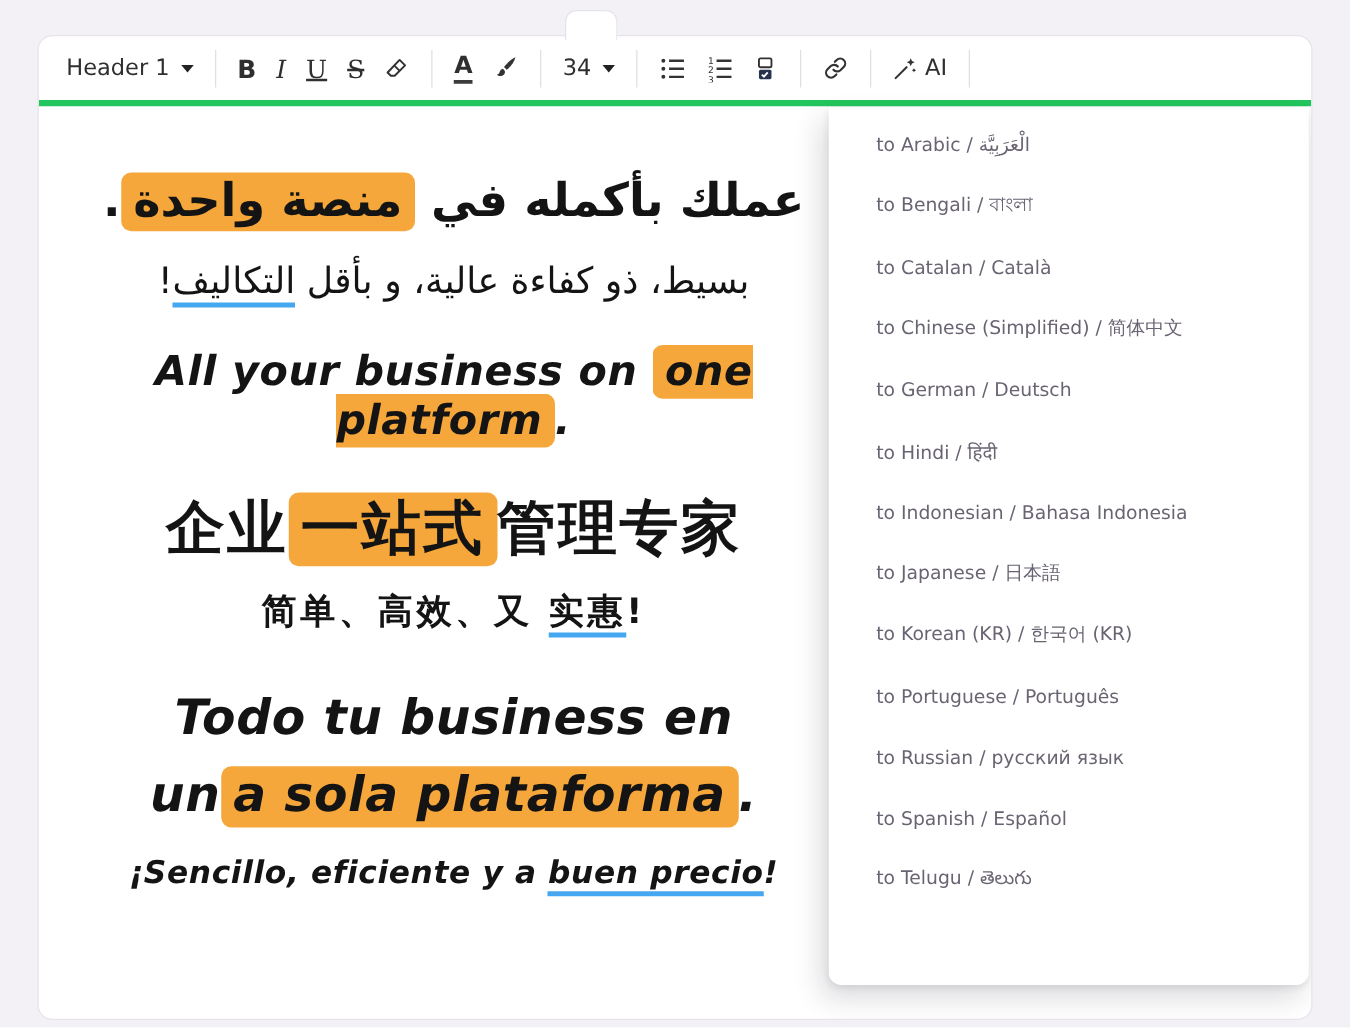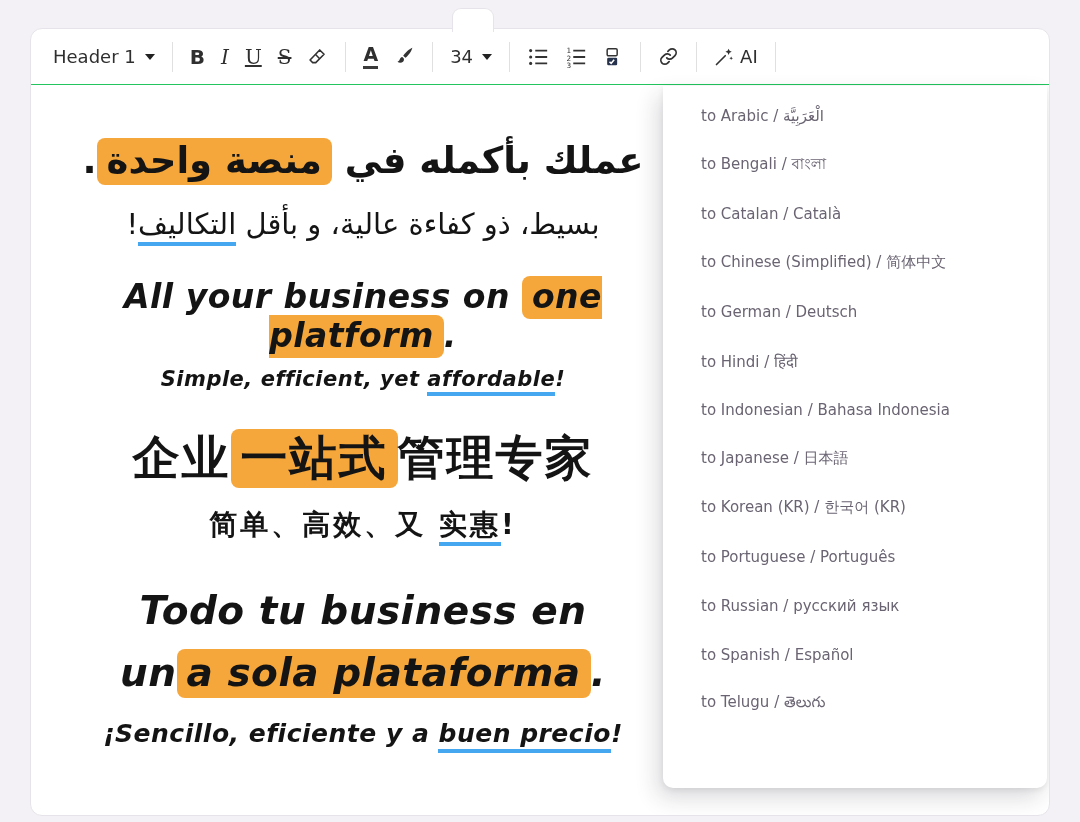--- a/index.html
+++ b/index.html
@@ -17,21 +17,21 @@
     border-radius:9px 9px 0 0; z-index:3;
   }
   .card {
     position:absolute; left:30px; top:28px; width:1020px; height:788px;
     background:#fff; border:1px solid #e6e4ea; border-radius:12px; z-index:2;
     overflow:hidden;
   }
   
   .toolbar {
     display:flex; align-items:center; height:56px; padding:0 14px;
-    border-bottom:1px solid #22c55e; color:#2f2f2f; white-space:nowrap;
+    border-bottom:5px solid #22c55e; color:#2f2f2f; white-space:nowrap;
   }
   .tb-btn {
     display:flex; align-items:center; gap:6px; background:none; border:none;
     padding:6px 8px; font-size:18px; color:#2f2f2f; cursor:pointer;
     font-family:inherit; flex:0 0 auto;
   }
   .sep { width:1px; height:30px; background:#e0e0e0; margin:0 9px; flex:0 0 auto; }
   .caret {
     width:0; height:0; border-left:5px solid transparent;
     border-right:5px solid transparent; border-top:6px solid #222; margin-left:3px;
@@ -200,21 +200,20 @@
 
   <div class="content">
 
     <div class="block">
       <div class="ar-title"><span>عملك بأكمله في </span><span class="hl">منصة واحدة</span><span>.</span></div>
       <div class="ar-sub"><span>بسيط، ذو كفاءة عالية، و بأقل </span><span class="ulb">التكاليف</span><span>!</span></div>
     </div>
 
     <div class="block">
       <div class="en-title hand"><span>All your business on </span><span class="hl">one platform</span><span>.</span></div>
-      <div class="en-sub hand"><span>Simple, efficient, yet </span><span class="ulb">affordable</span><span>!</span></div>
     </div>
 
     <div class="block">
       <div class="zh-title"><span>企业</span><span class="hl">一站式</span><span>管理专家</span></div>
       <div class="zh-sub"><span>简单、高效、又 </span><span class="ulb">实惠</span><span>!</span></div>
     </div>
 
     <div class="block">
       <div class="es-title hand">
         <div>Todo tu business en</div>

